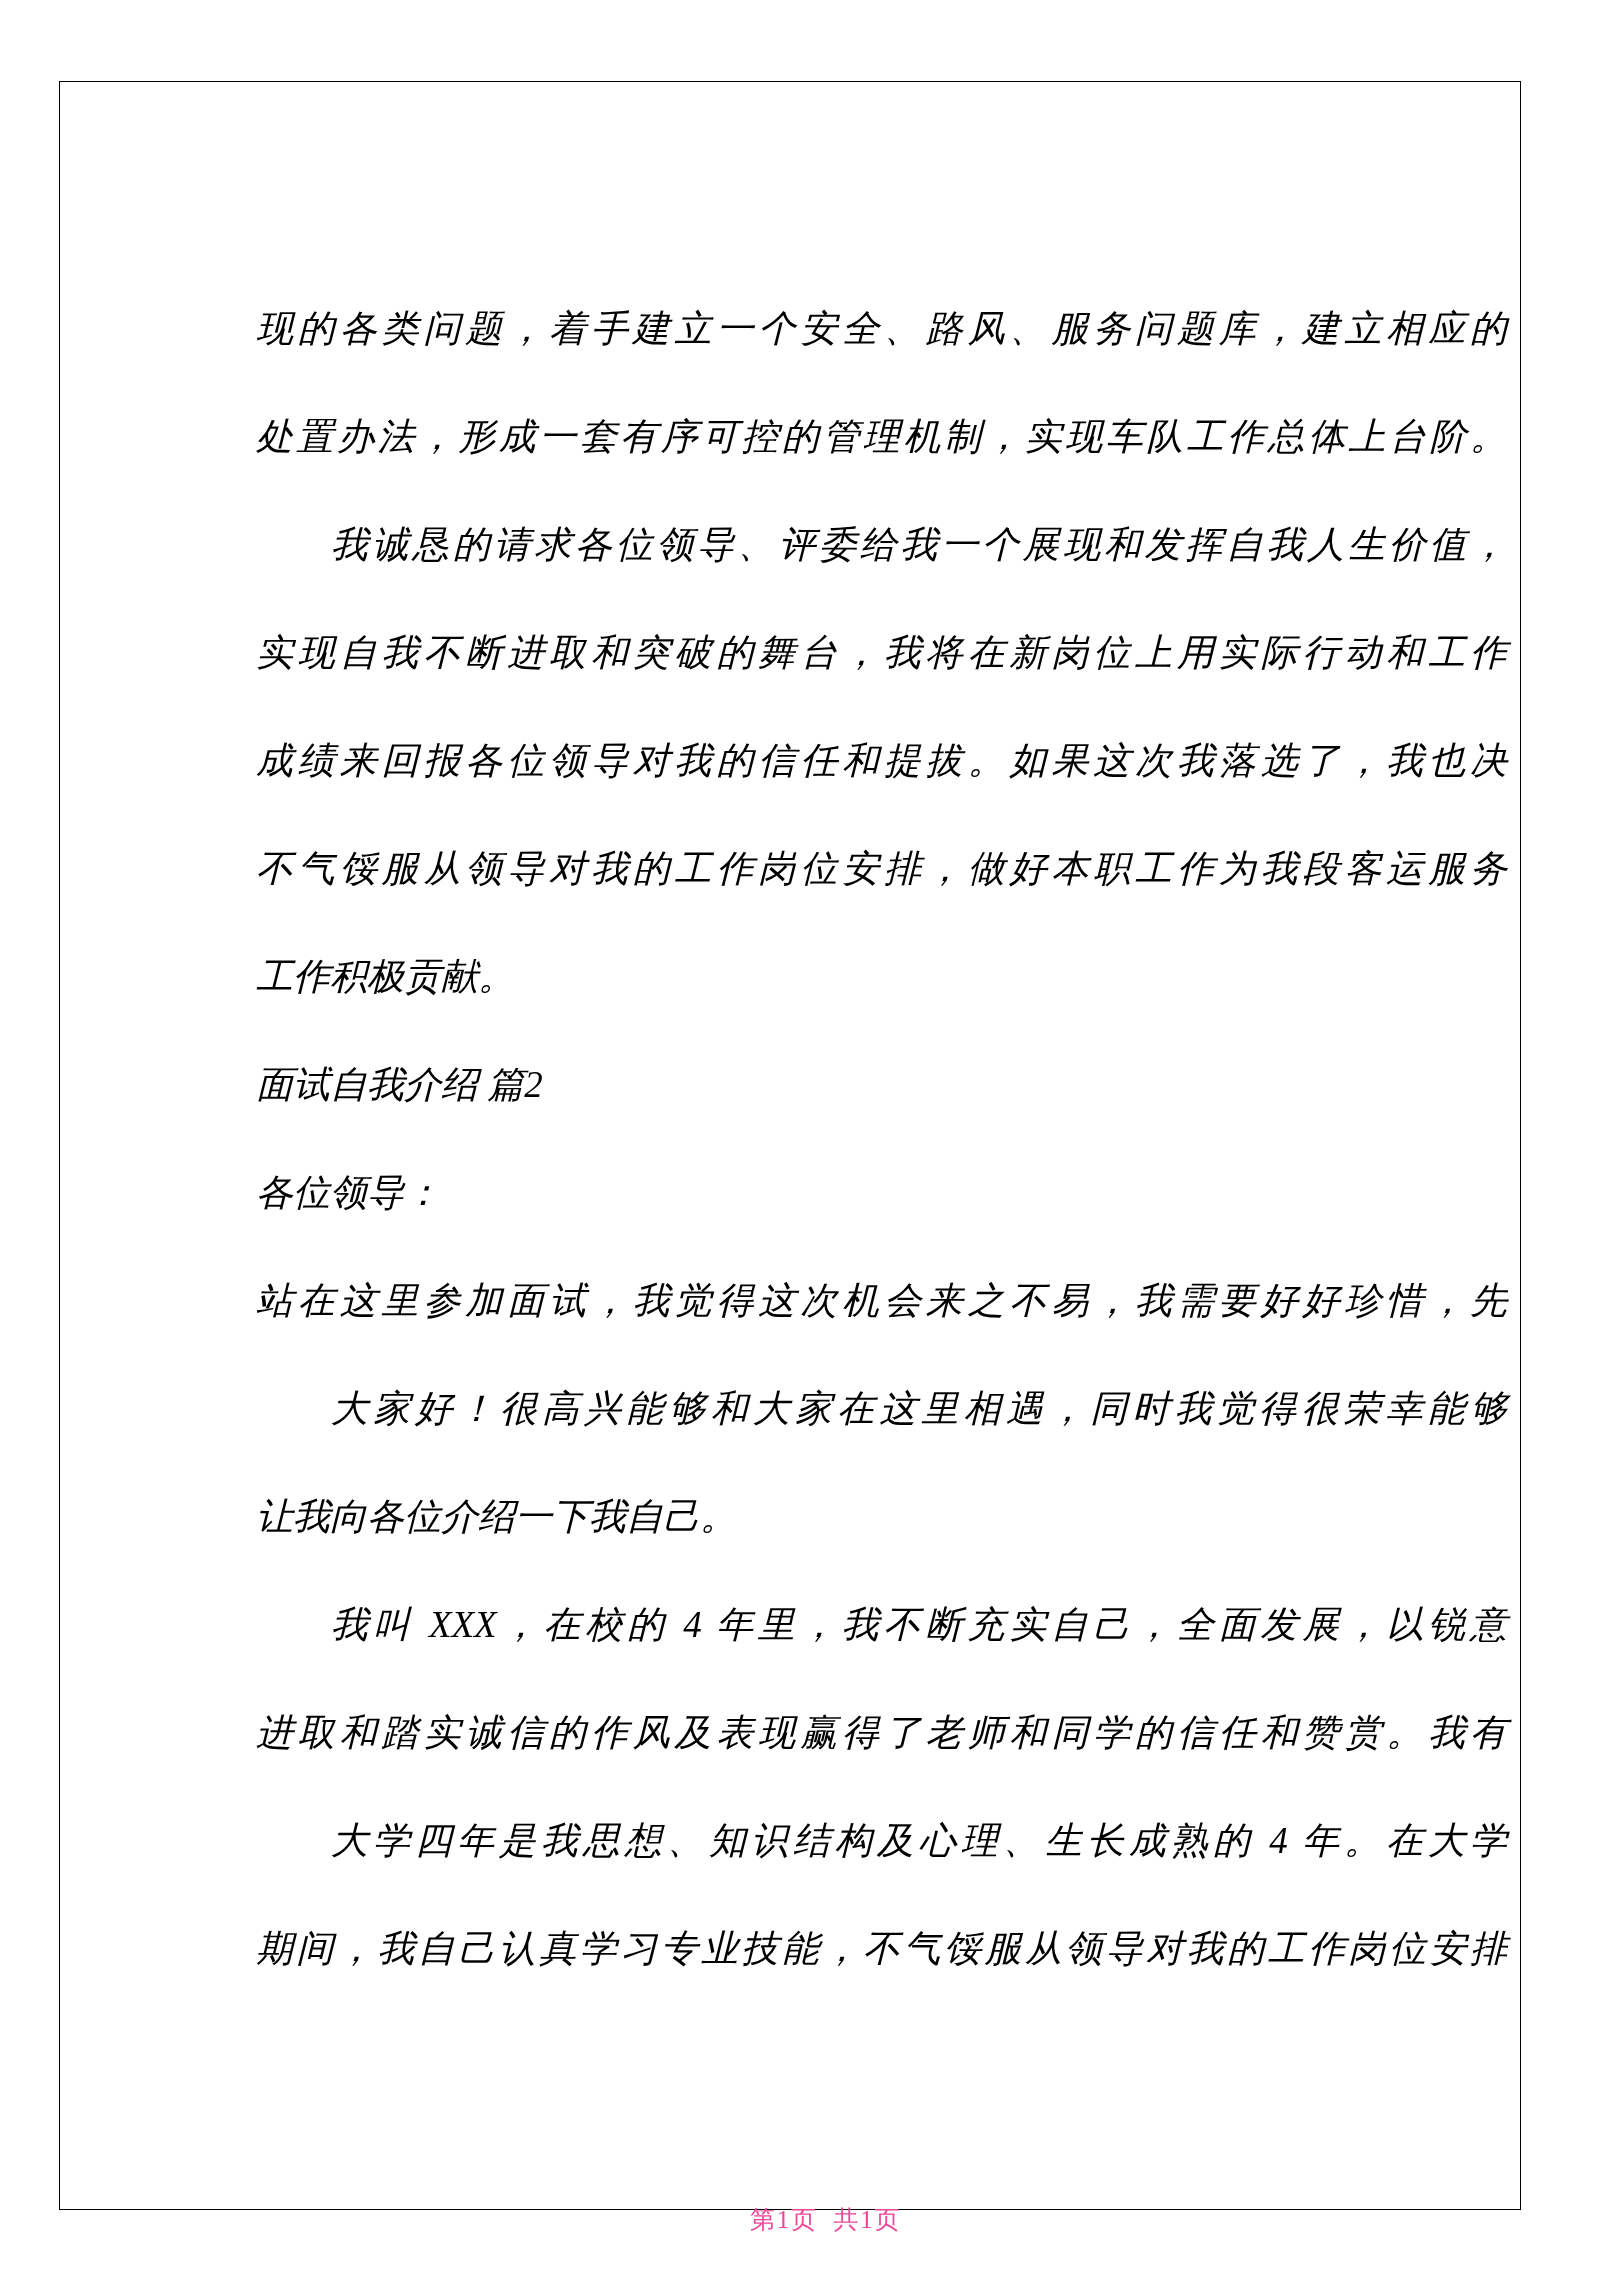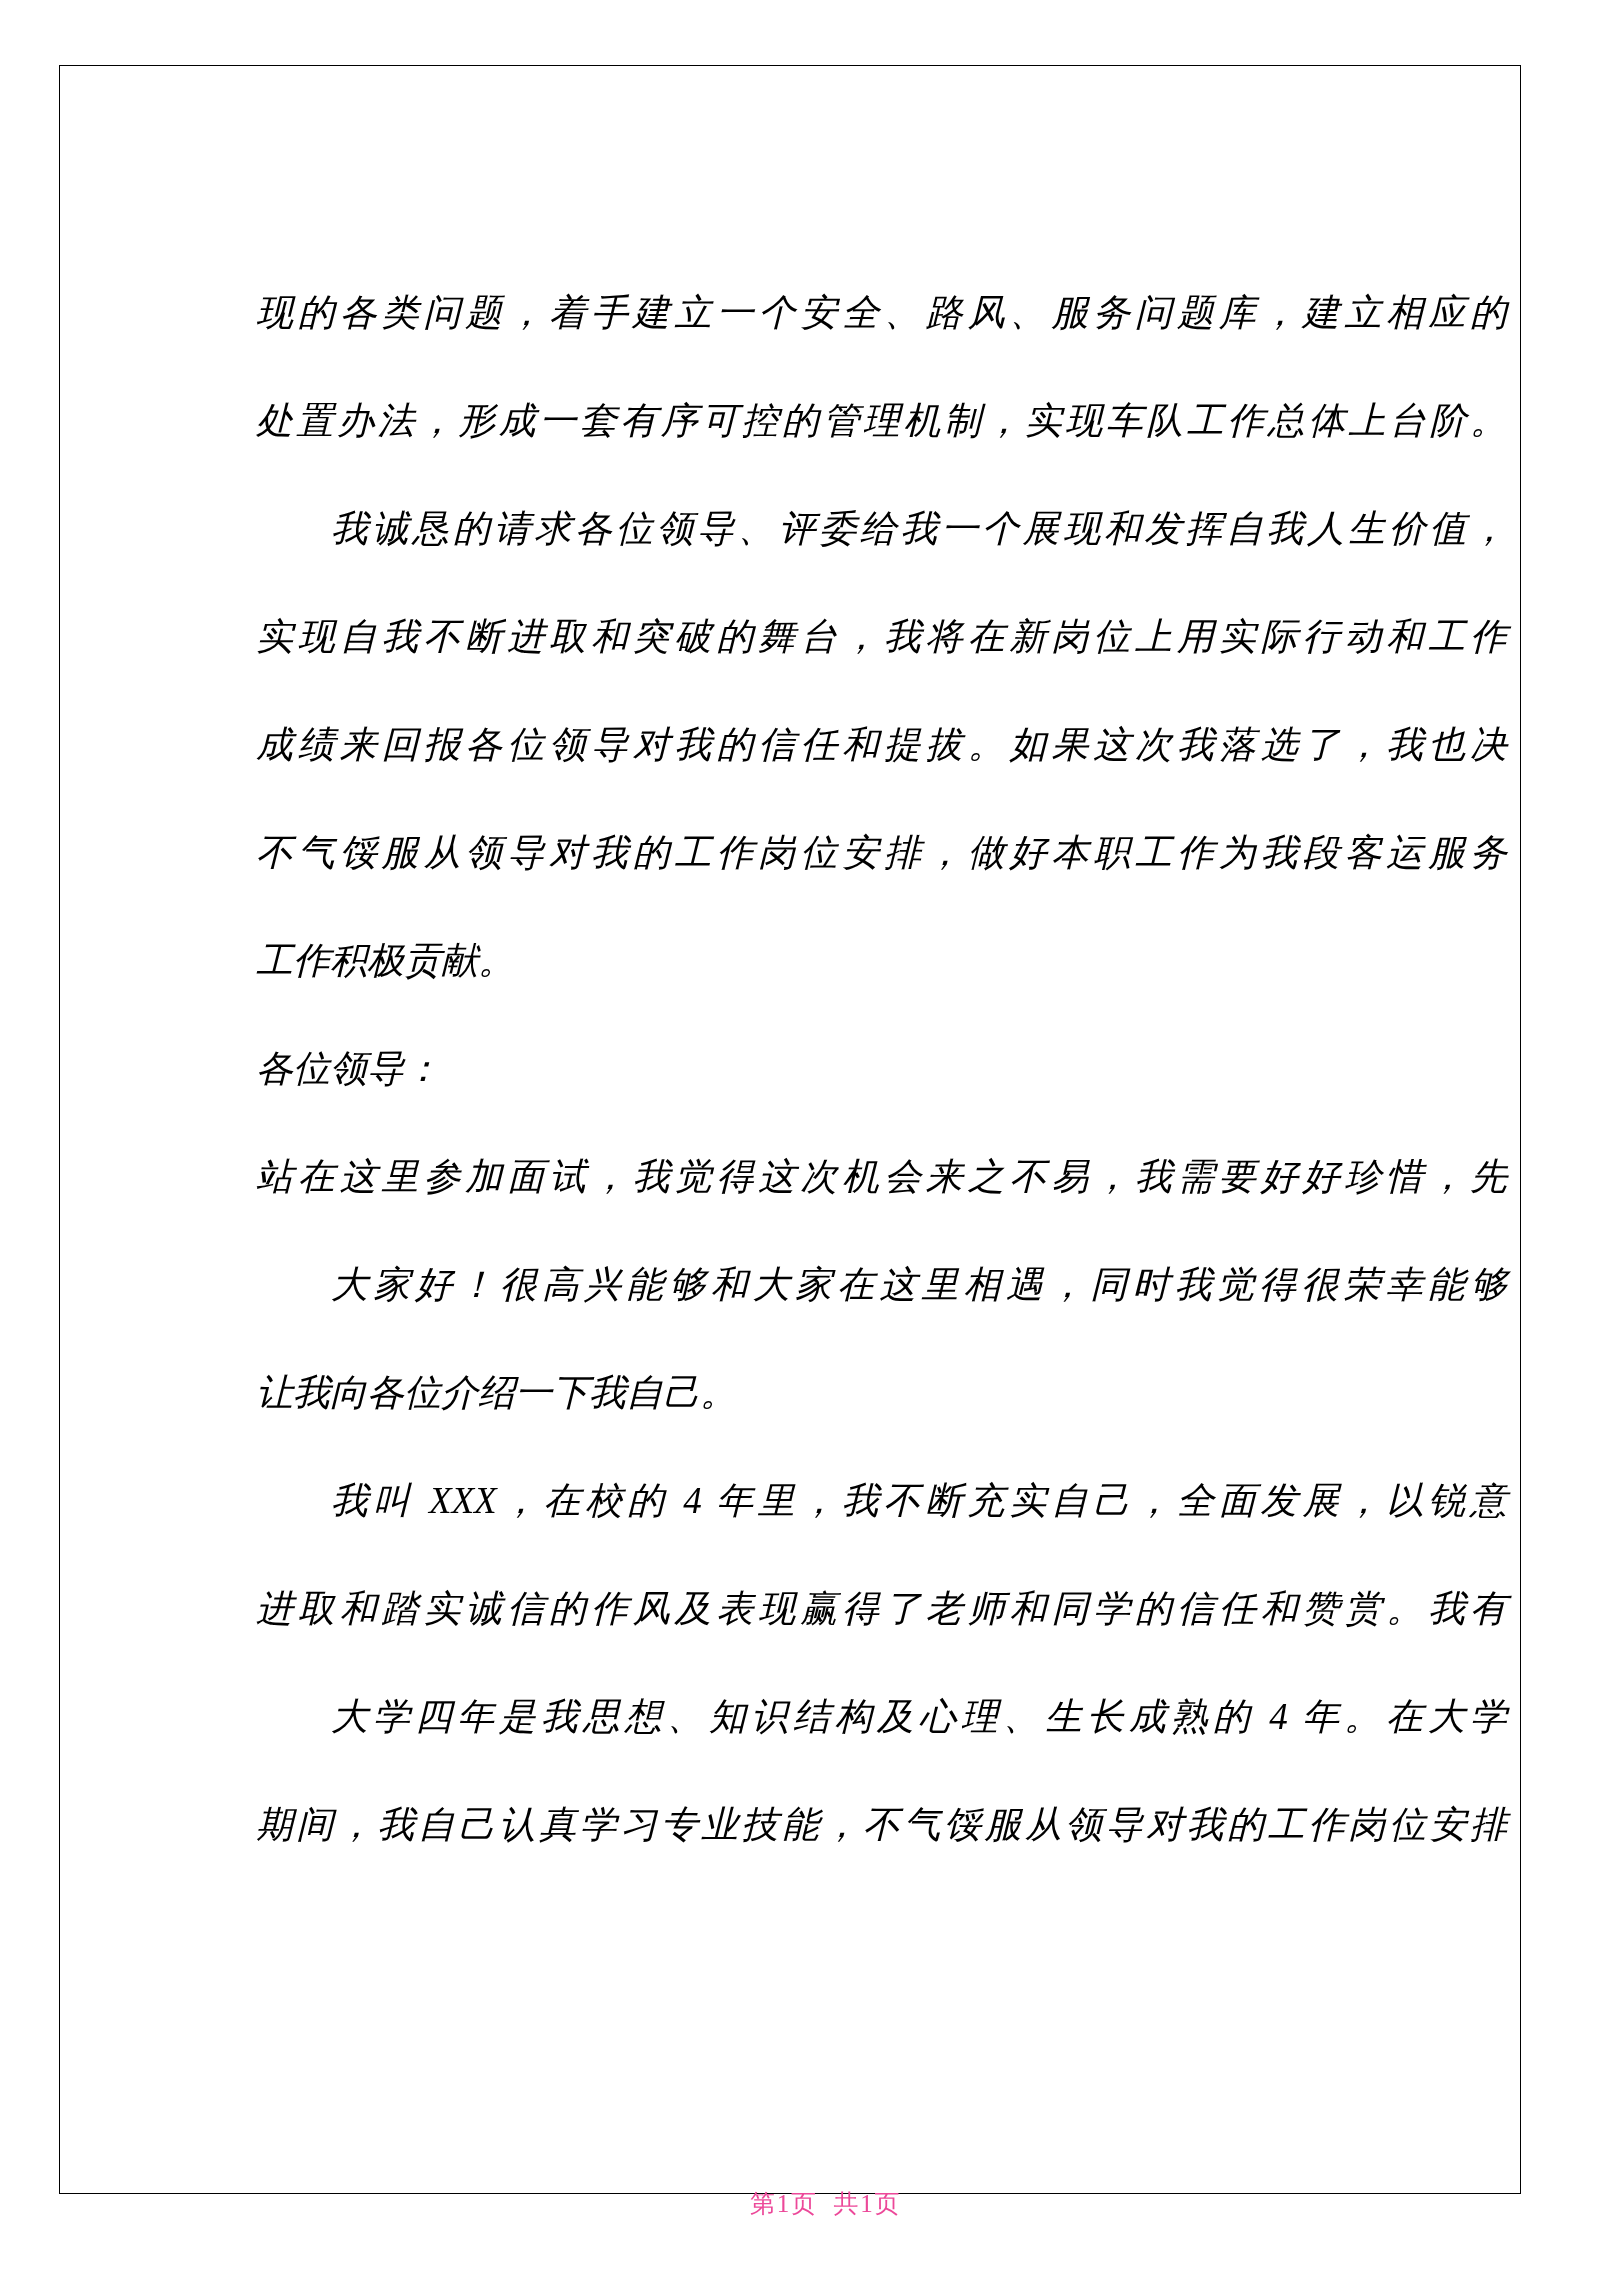--- a/index.html
+++ b/index.html
@@ -11,21 +11,21 @@
     position: relative;
     width: 1623px;
     height: 2295px;
     background: #ffffff;
     overflow: hidden;
     color: #000000;
   }
   .frame {
     position: absolute;
     left: 59px;
-    top: 65px;
+    top: 81px;
     width: 1462px;
     height: 2129px;
     border: 1.7px solid #000000;
     box-sizing: border-box;
     background: #ffffff;
   }
   .content {
     position: absolute;
     left: 196px;
     top: 193px;
@@ -70,20 +70,21 @@
 <div class="page">
   <div class="frame">
     <div class="content">
       <div class="line just">现的各类问题，着手建立一个安全、路风、服务问题库，建立相应的</div>
       <div class="line just">处置办法，形成一套有序可控的管理机制，实现车队工作总体上台阶。</div>
       <div class="line just indent">我诚恳的请求各位领导、评委给我一个展现和发挥自我人生价值，</div>
       <div class="line just">实现自我不断进取和突破的舞台，我将在新岗位上用实际行动和工作</div>
       <div class="line just">成绩来回报各位领导对我的信任和提拔。如果这次我落选了，我也决</div>
       <div class="line just">不气馁服从领导对我的工作岗位安排，做好本职工作为我段客运服务</div>
       <div class="line">工作积极贡献。</div>
+      <div class="line">面试自我介绍 篇2</div>
       <div class="line">各位领导：</div>
       <div class="line just">站在这里参加面试，我觉得这次机会来之不易，我需要好好珍惜，先</div>
       <div class="line just indent">大家好！很高兴能够和大家在这里相遇，同时我觉得很荣幸能够</div>
       <div class="line">让我向各位介绍一下我自己。</div>
       <div class="line just indent">我叫 XXX，在校的 4 年里，我不断充实自己，全面发展，以锐意</div>
       <div class="line just">进取和踏实诚信的作风及表现赢得了老师和同学的信任和赞赏。我有</div>
       <div class="line just indent">大学四年是我思想、知识结构及心理、生长成熟的 4 年。在大学</div>
       <div class="line just">期间，我自己认真学习专业技能，不气馁服从领导对我的工作岗位安排</div>
     </div>
     <div class="footer">第1页  共1页</div>

